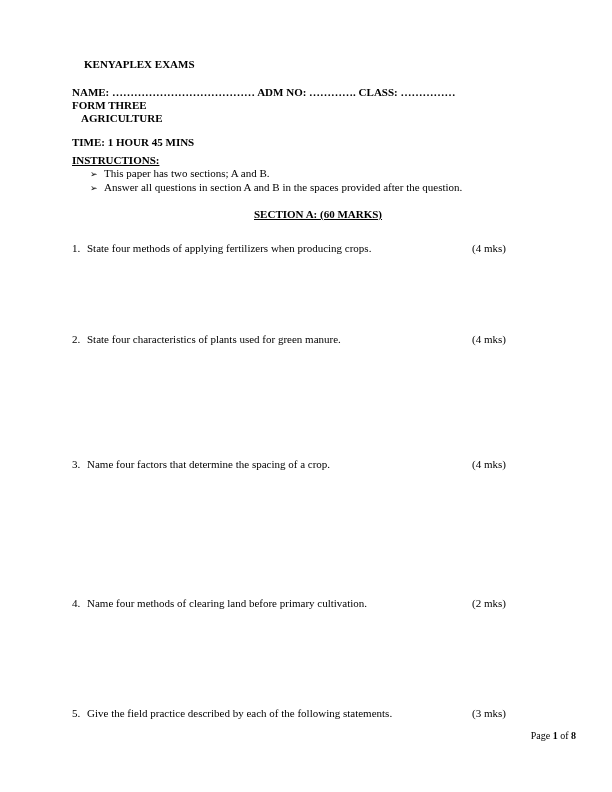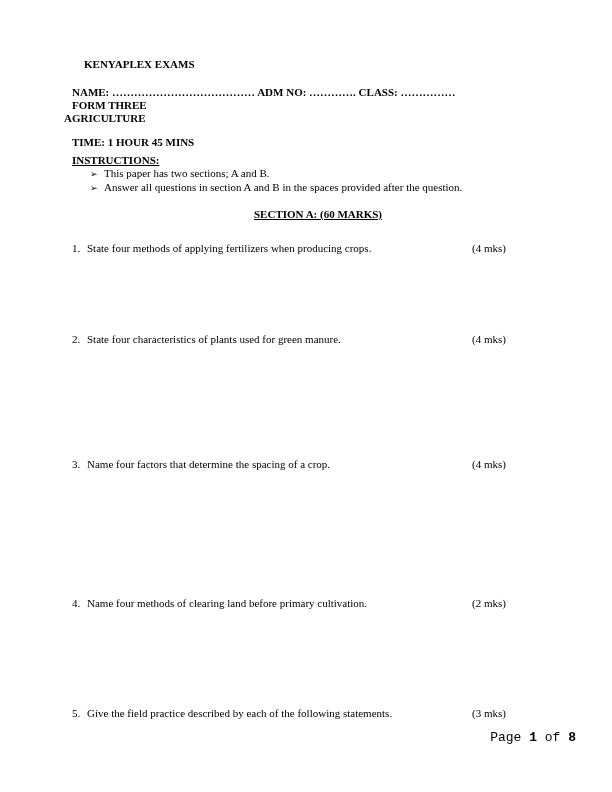--- a/index.html
+++ b/index.html
@@ -9,32 +9,32 @@
       color: #000; font-size: 11px;
     }
     .abs { position: absolute; white-space: nowrap; }
     .bold { font-weight: bold; }
     .u { text-decoration: underline; }
     .bullet { position: absolute; white-space: nowrap; }
     .bullet .arrow { display: inline-block; width: 14px; font-size: 9px; }
     .q { position: absolute; left: 72px; width: 434px; white-space: nowrap; }
     .q .num { display: inline-block; width: 15px; }
     .q .mks { position: absolute; right: 0; top: 0; }
-    .footer { position: absolute; right: 36px; top: 730px; font-family: Liberation Mono, monospace; font-size: 13px; margin-left: 20px; }
+    .footer { position: absolute; right: 36px; top: 730px; font-family: Liberation Serif, serif; font-size: 10px; margin-left: 20px; }
   </style>
 </head>
 <body>
 
 <div>
 
   <div class="abs bold" style="left:72px; top:58px;margin-left:12px;">KENYAPLEX EXAMS</div>
 
   <div class="abs bold" style="left:72px; top:86px;">NAME: ………………………………… ADM NO: …………. CLASS: ……………</div>
   <div class="abs bold" style="left:72px; top:99px;">FORM THREE</div>
-  <div class="abs bold" style="left:64px; top:112px;">AGRICULTURE</div>
+  <div class="abs bold" style="left:81px; top:112px;">AGRICULTURE</div>
   <div class="abs bold" style="left:72px; top:136px;">TIME:  1 HOUR 45 MINS</div>
 
   <div class="abs bold u" style="left:72px; top:154px;">INSTRUCTIONS:</div>
 
   <div class="bullet" style="left:90px; top:167px;">
     <span class="arrow">➢</span><span>This paper has two sections; A and B.</span>
   </div>
   <div class="bullet" style="left:90px; top:181px;">
     <span class="arrow">➢</span><span>Answer all questions in section A and B in the spaces provided after the question.</span>
   </div>

